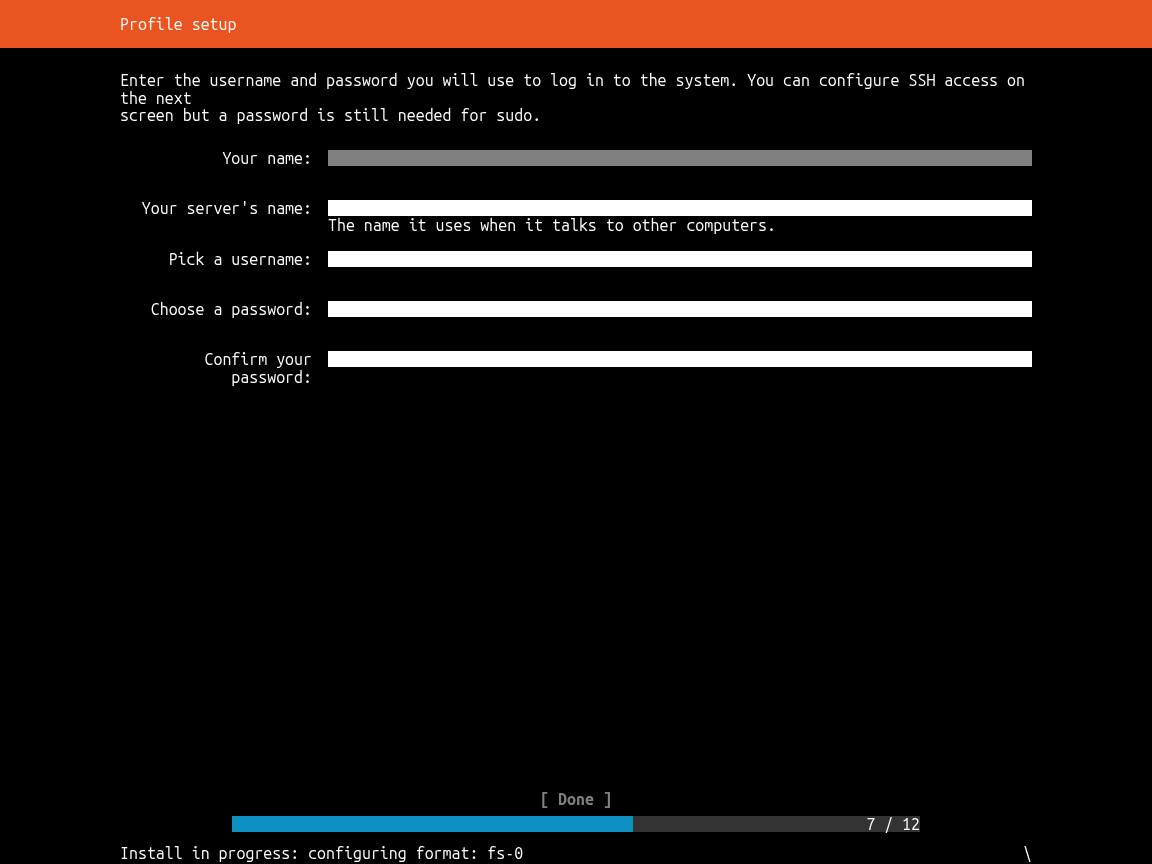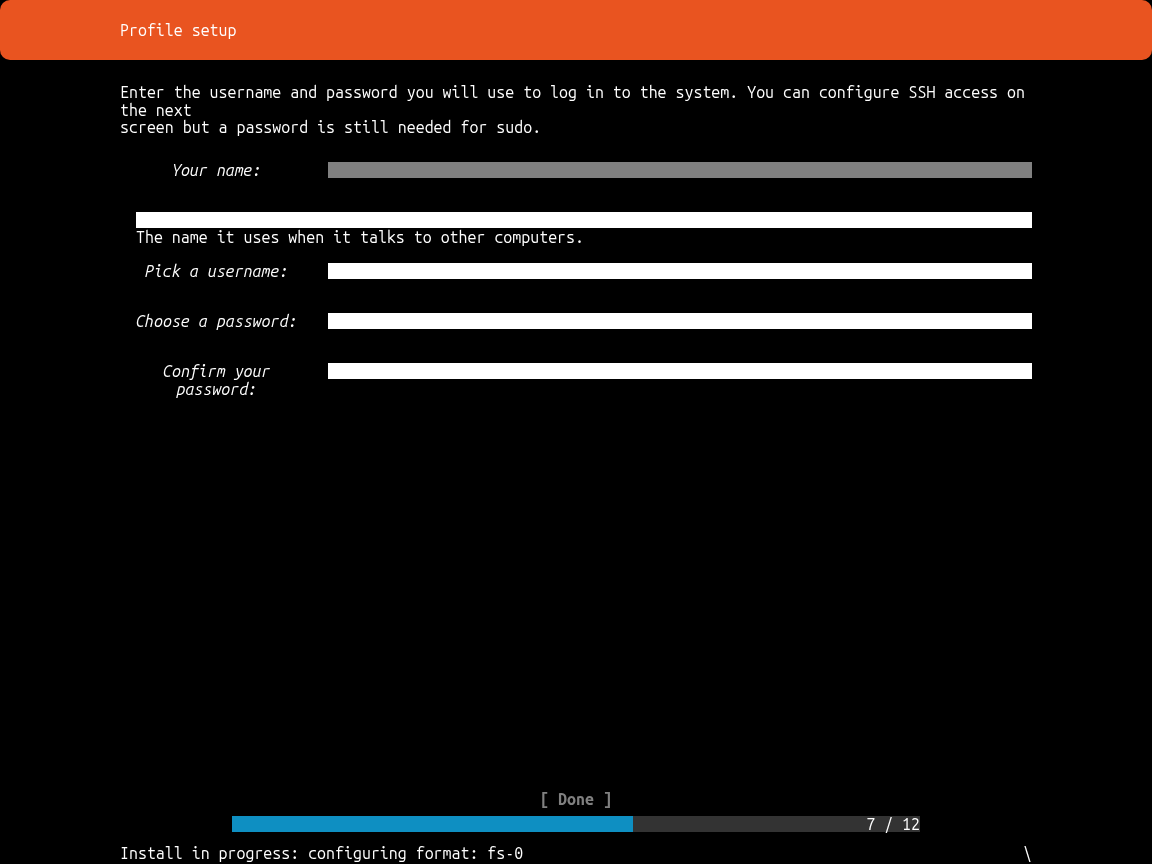--- a/index.html
+++ b/index.html
@@ -12,25 +12,24 @@
       height: 864px;
       background: #000000;
       font-family: 'Ubuntu Mono', 'DejaVu Sans Mono', 'Consolas', monospace;
       font-size: 16px;
       color: #ffffff;
       overflow: hidden;
       position: relative;
     }
     .header {
       background: #e95420;
-      height: 60px;
+      height: 48px;
       display: flex;
       align-items: center;
       padding-left: 120px;
-      border-radius: 10px;
     }
     .header-title {
       color: #ffffff;
       font-size: 16px;
     }
     .content {
       padding: 24px 120px 0 120px;
     }
     .description {
       color: #ffffff;
@@ -40,25 +39,24 @@
     }
     .form-row {
       display: flex;
       margin-bottom: 32px;
     }
     .form-row.with-help {
       margin-bottom: 16px;
     }
     .form-label {
       width: 192px;
-      text-align: center;
+      text-align: right;
       color: #ffffff;
       padding-right: 0;
       flex-shrink: 0;
-      font-style: italic;
     }
     .form-input-wrap {
       flex: 1;
       margin-left: 16px;
     }
     .form-input {
       width: 100%;
       height: 16px;
       background: #ffffff;
       border: none;
@@ -144,20 +142,21 @@
 screen but a password is still needed for sudo.</div>
 
   <div class="form-row">
     <div class="form-label">Your name:</div>
     <div class="form-input-wrap">
       <input class="form-input focused" type="text" value="" style="">
     </div>
   </div>
 
   <div class="form-row with-help">
+    <div class="form-label">Your server's name:</div>
     <div class="form-input-wrap">
       <input class="form-input" type="text" value="" style="">
       <div class="form-help">The name it uses when it talks to other computers.</div>
     </div>
   </div>
 
   <div class="form-row">
     <div class="form-label">Pick a username:</div>
     <div class="form-input-wrap">
       <input class="form-input" type="text" value="" style="">

